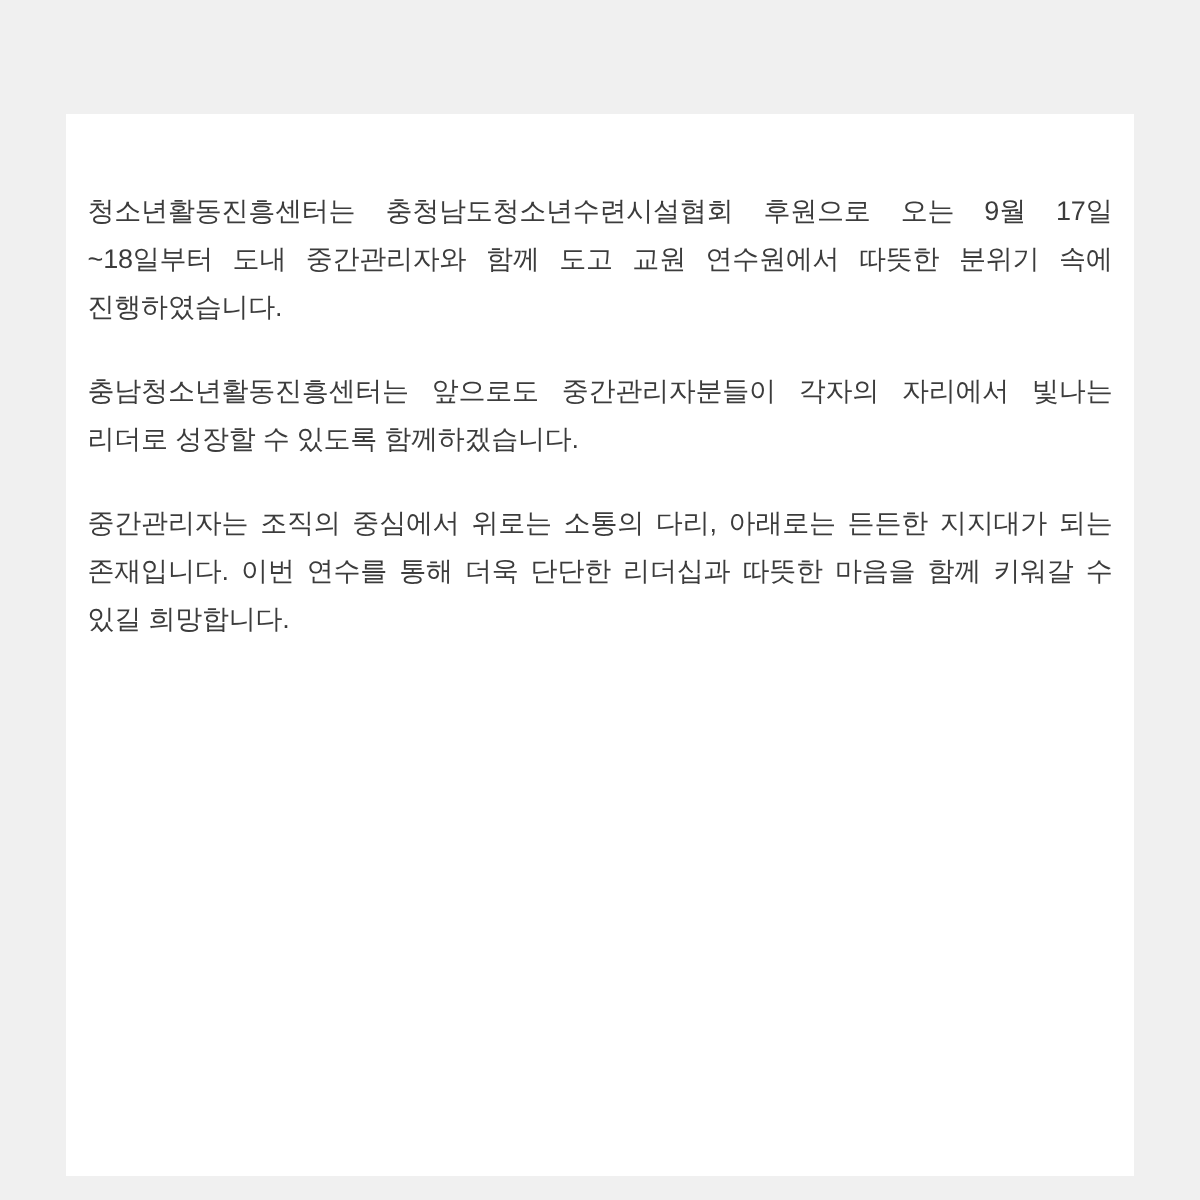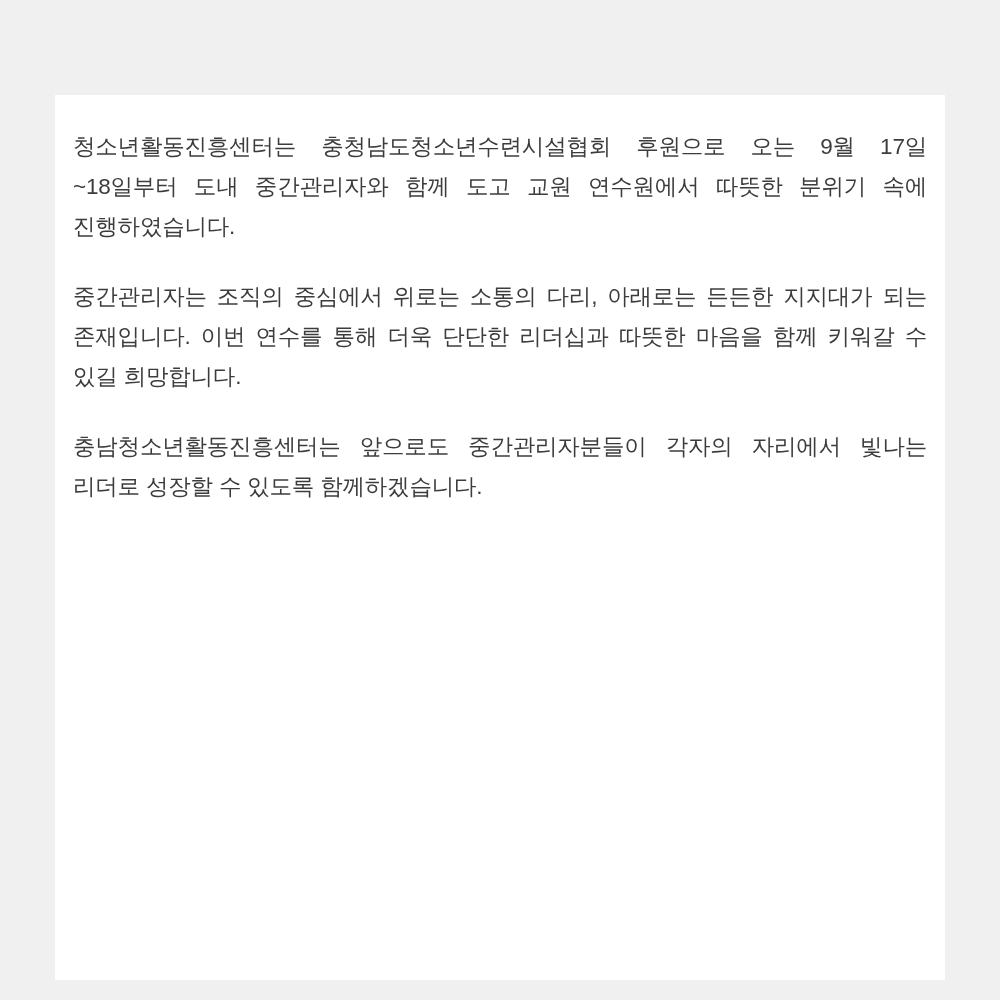--- a/index.html
+++ b/index.html
@@ -17,20 +17,21 @@
     position: absolute;
     left: 55px;
     top: 95px;
     width: 890px;
     height: 885px;
     background: #ffffff;
     box-sizing: border-box;
   }
   .doc-body {
     padding: 32px 18px 0 18px;
+    margin-top: 29px;
   }
   .para {
     margin: 0 0 30px 0;
     color: #3c3c3c;
     font-size: 22.5px;
     line-height: 40px;
     letter-spacing: -0.2px;
     text-align: justify;
     text-justify: inter-character;
     word-break: keep-all;
@@ -38,16 +39,16 @@
   .para:last-child {
     margin-bottom: 0;
   }
 </style>
 </head>
 <body>
 
 <div class="page-frame">
   <div class="doc-body">
     <p class="para">청소년활동진흥센터는 충청남도청소년수련시설협회 후원으로 오는 9월 17일~18일부터 도내 중간관리자와 함께 도고 교원 연수원에서 따뜻한 분위기 속에 진행하였습니다.</p>
+    <p class="para">충남청소년활동진흥센터는 앞으로도 중간관리자분들이 각자의 자리에서 빛나는 리더로 성장할 수 있도록 함께하겠습니다.</p>
     <p class="para">중간관리자는 조직의 중심에서 위로는 소통의 다리, 아래로는 든든한 지지대가 되는 존재입니다. 이번 연수를 통해 더욱 단단한 리더십과 따뜻한 마음을 함께 키워갈 수 있길 희망합니다.</p>
-    <p class="para">충남청소년활동진흥센터는 앞으로도 중간관리자분들이 각자의 자리에서 빛나는 리더로 성장할 수 있도록 함께하겠습니다.</p>
   </div>
 </div>
 
 </body></html>

